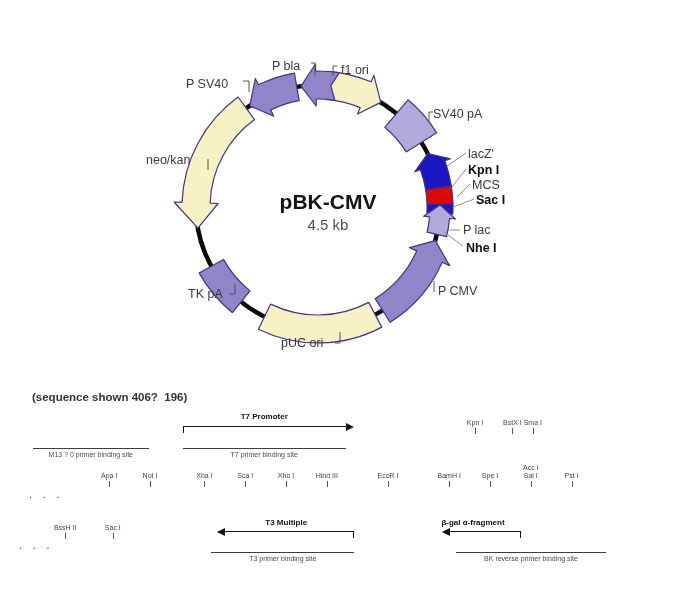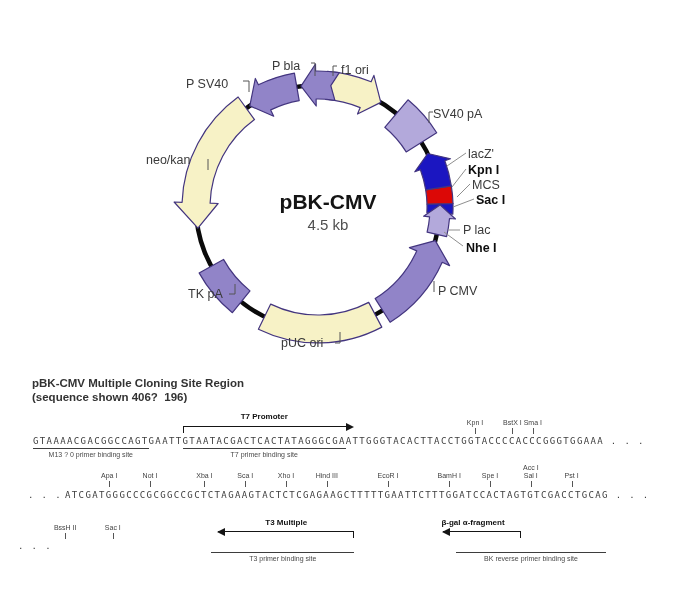--- a/index.html
+++ b/index.html
@@ -84,41 +84,38 @@
     <text class="ftb" x="466" y="252">Nhe I</text>
     <text class="ft" x="438" y="295">P CMV</text>
     <text class="ft" x="281" y="347">pUC ori</text>
     <text class="ft" x="188" y="298">TK pA</text>
     <text class="ft" x="146" y="164">neo/kan</text>
 
     <text class="cname" x="328" y="209" text-anchor="middle">pBK-CMV</text>
     <text class="csize" x="328" y="230" text-anchor="middle">4.5 kb</text>
   </svg>
 
-  <div class="mcs-head" style="top:377px;">pBK-CMV Multiple Cloning Site Region</div>
   <div class="mcs-head" style="top:391px;">(sequence shown 406?  196)</div>
 
   <div id="mcs">
-      <div class="seq" style="left: 33px; top: 436px;">GTAAAACGACGGCCAGTGAATTGTAATACGACTCACTATAGGGCGAATTGGGTACACTTACCTGGTACCCCACCCGGGTGGAAA . . .</div>
       <div class="ul" style="left: 33px; top: 448px; width: 115.6px;"></div>
       <div class="sublab" style="left: 90.8px; top: 451px;">M13 ? 0 primer binding site</div>
       <div class="ul" style="left: 182.6px; top: 448px; width: 163.2px;"></div>
       <div class="sublab" style="left: 264.2px; top: 451px;">T7 primer binding site</div>
       <div class="sitelab" style="left: 475px; top: 419px;">Kpn I</div>
       <div class="tick" style="left: 475px; top: 428px;"></div>
       <div class="sitelab" style="left: 512.4px; top: 419px;">BstX I</div>
       <div class="tick" style="left: 512.4px; top: 428px;"></div>
       <div class="sitelab" style="left: 532.8px; top: 419px;">Sma I</div>
       <div class="tick" style="left: 532.8px; top: 428px;"></div>
       <div class="pline" style="left: 182.6px; top: 426px; width: 163.2px;"></div>
       <div class="ph r" style="left: 345.8px; top: 422.5px;"></div>
       <div class="pelbow" style="left: 182.6px; top: 426px;"></div>
       <div class="plab" style="left: 264.2px; top: 412px;">T7 Promoter</div>
       <div class="pfx" style="left: 22px; top: 490px;">. . .</div>
-      <div class="seq" style="left: 65px; top: 490px;">ATCGATGGGCCCGCGGCCGCTCTAGAAGTACTCTCGAGAAGCTTTTTGAATTCTTTGGATCCACTAGTGTCGACCTGCAG . . .</div>
       <div class="sitelab" style="left: 109.2px; top: 472px;">Apa I</div>
       <div class="tick" style="left: 109.2px; top: 481px;"></div>
       <div class="sitelab" style="left: 150px; top: 472px;">Not I</div>
       <div class="tick" style="left: 150px; top: 481px;"></div>
       <div class="sitelab" style="left: 204.4px; top: 472px;">Xba I</div>
       <div class="tick" style="left: 204.4px; top: 481px;"></div>
       <div class="sitelab" style="left: 245.2px; top: 472px;">Sca I</div>
       <div class="tick" style="left: 245.2px; top: 481px;"></div>
       <div class="sitelab" style="left: 286px; top: 472px;">Xho I</div>
       <div class="tick" style="left: 286px; top: 481px;"></div>

